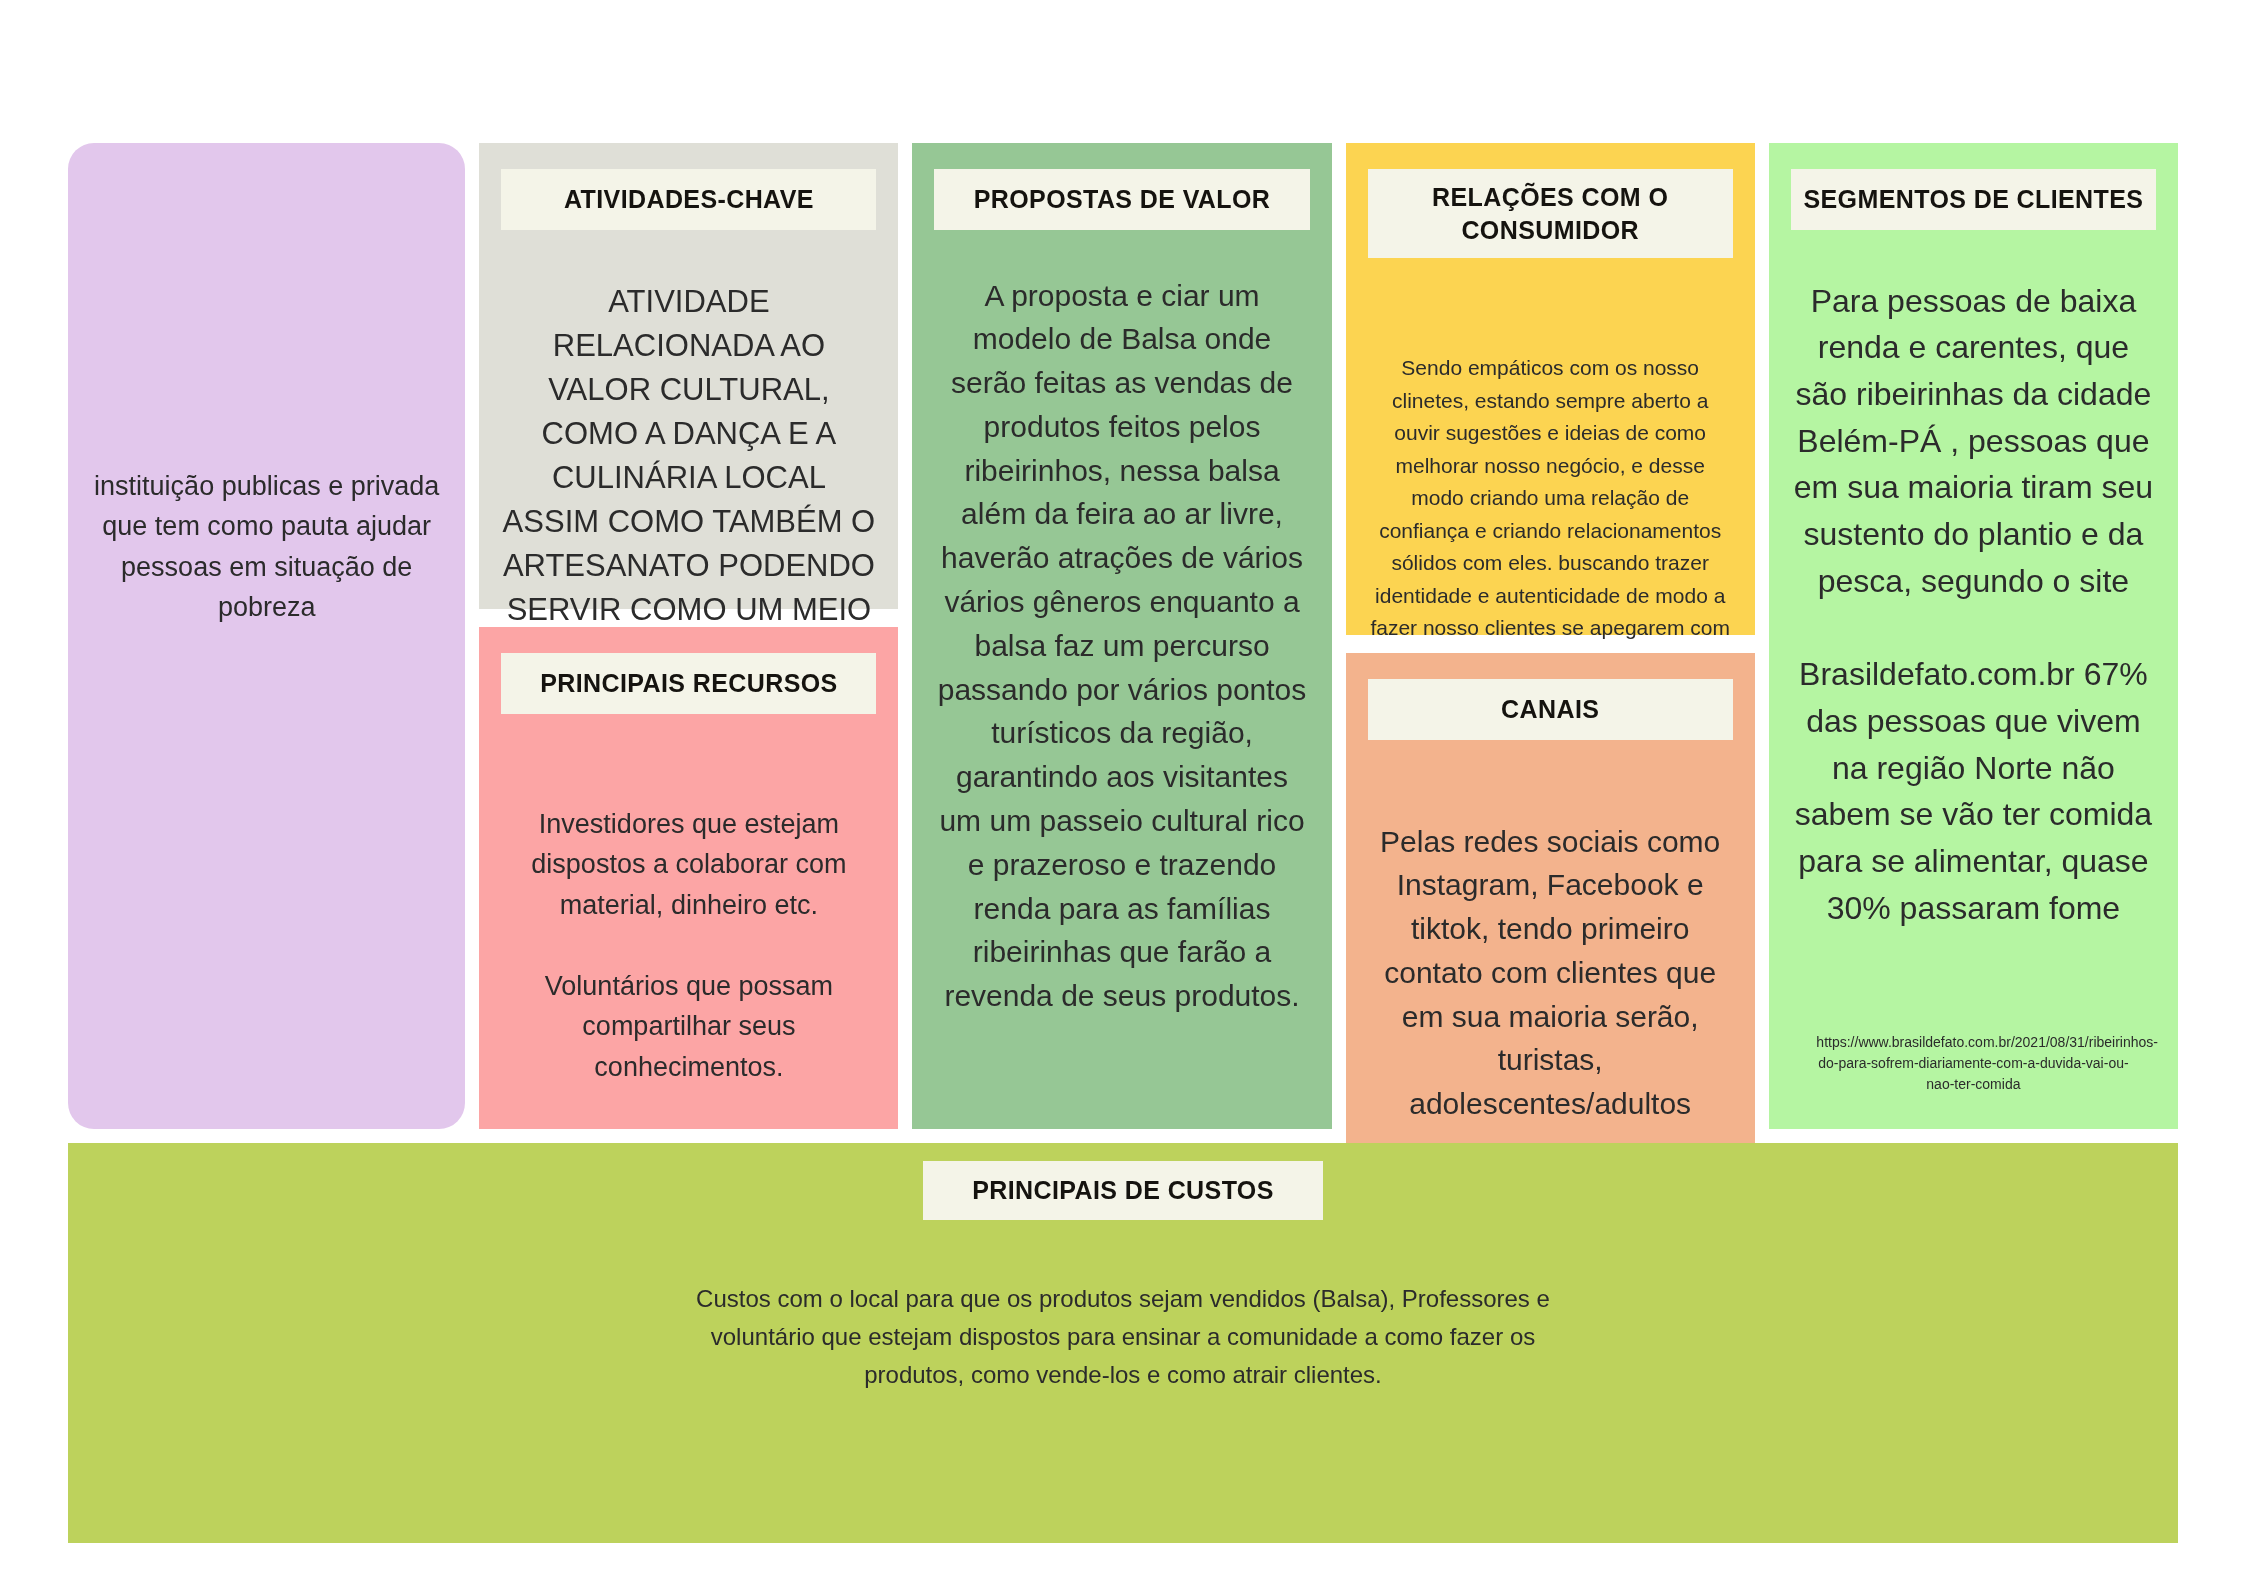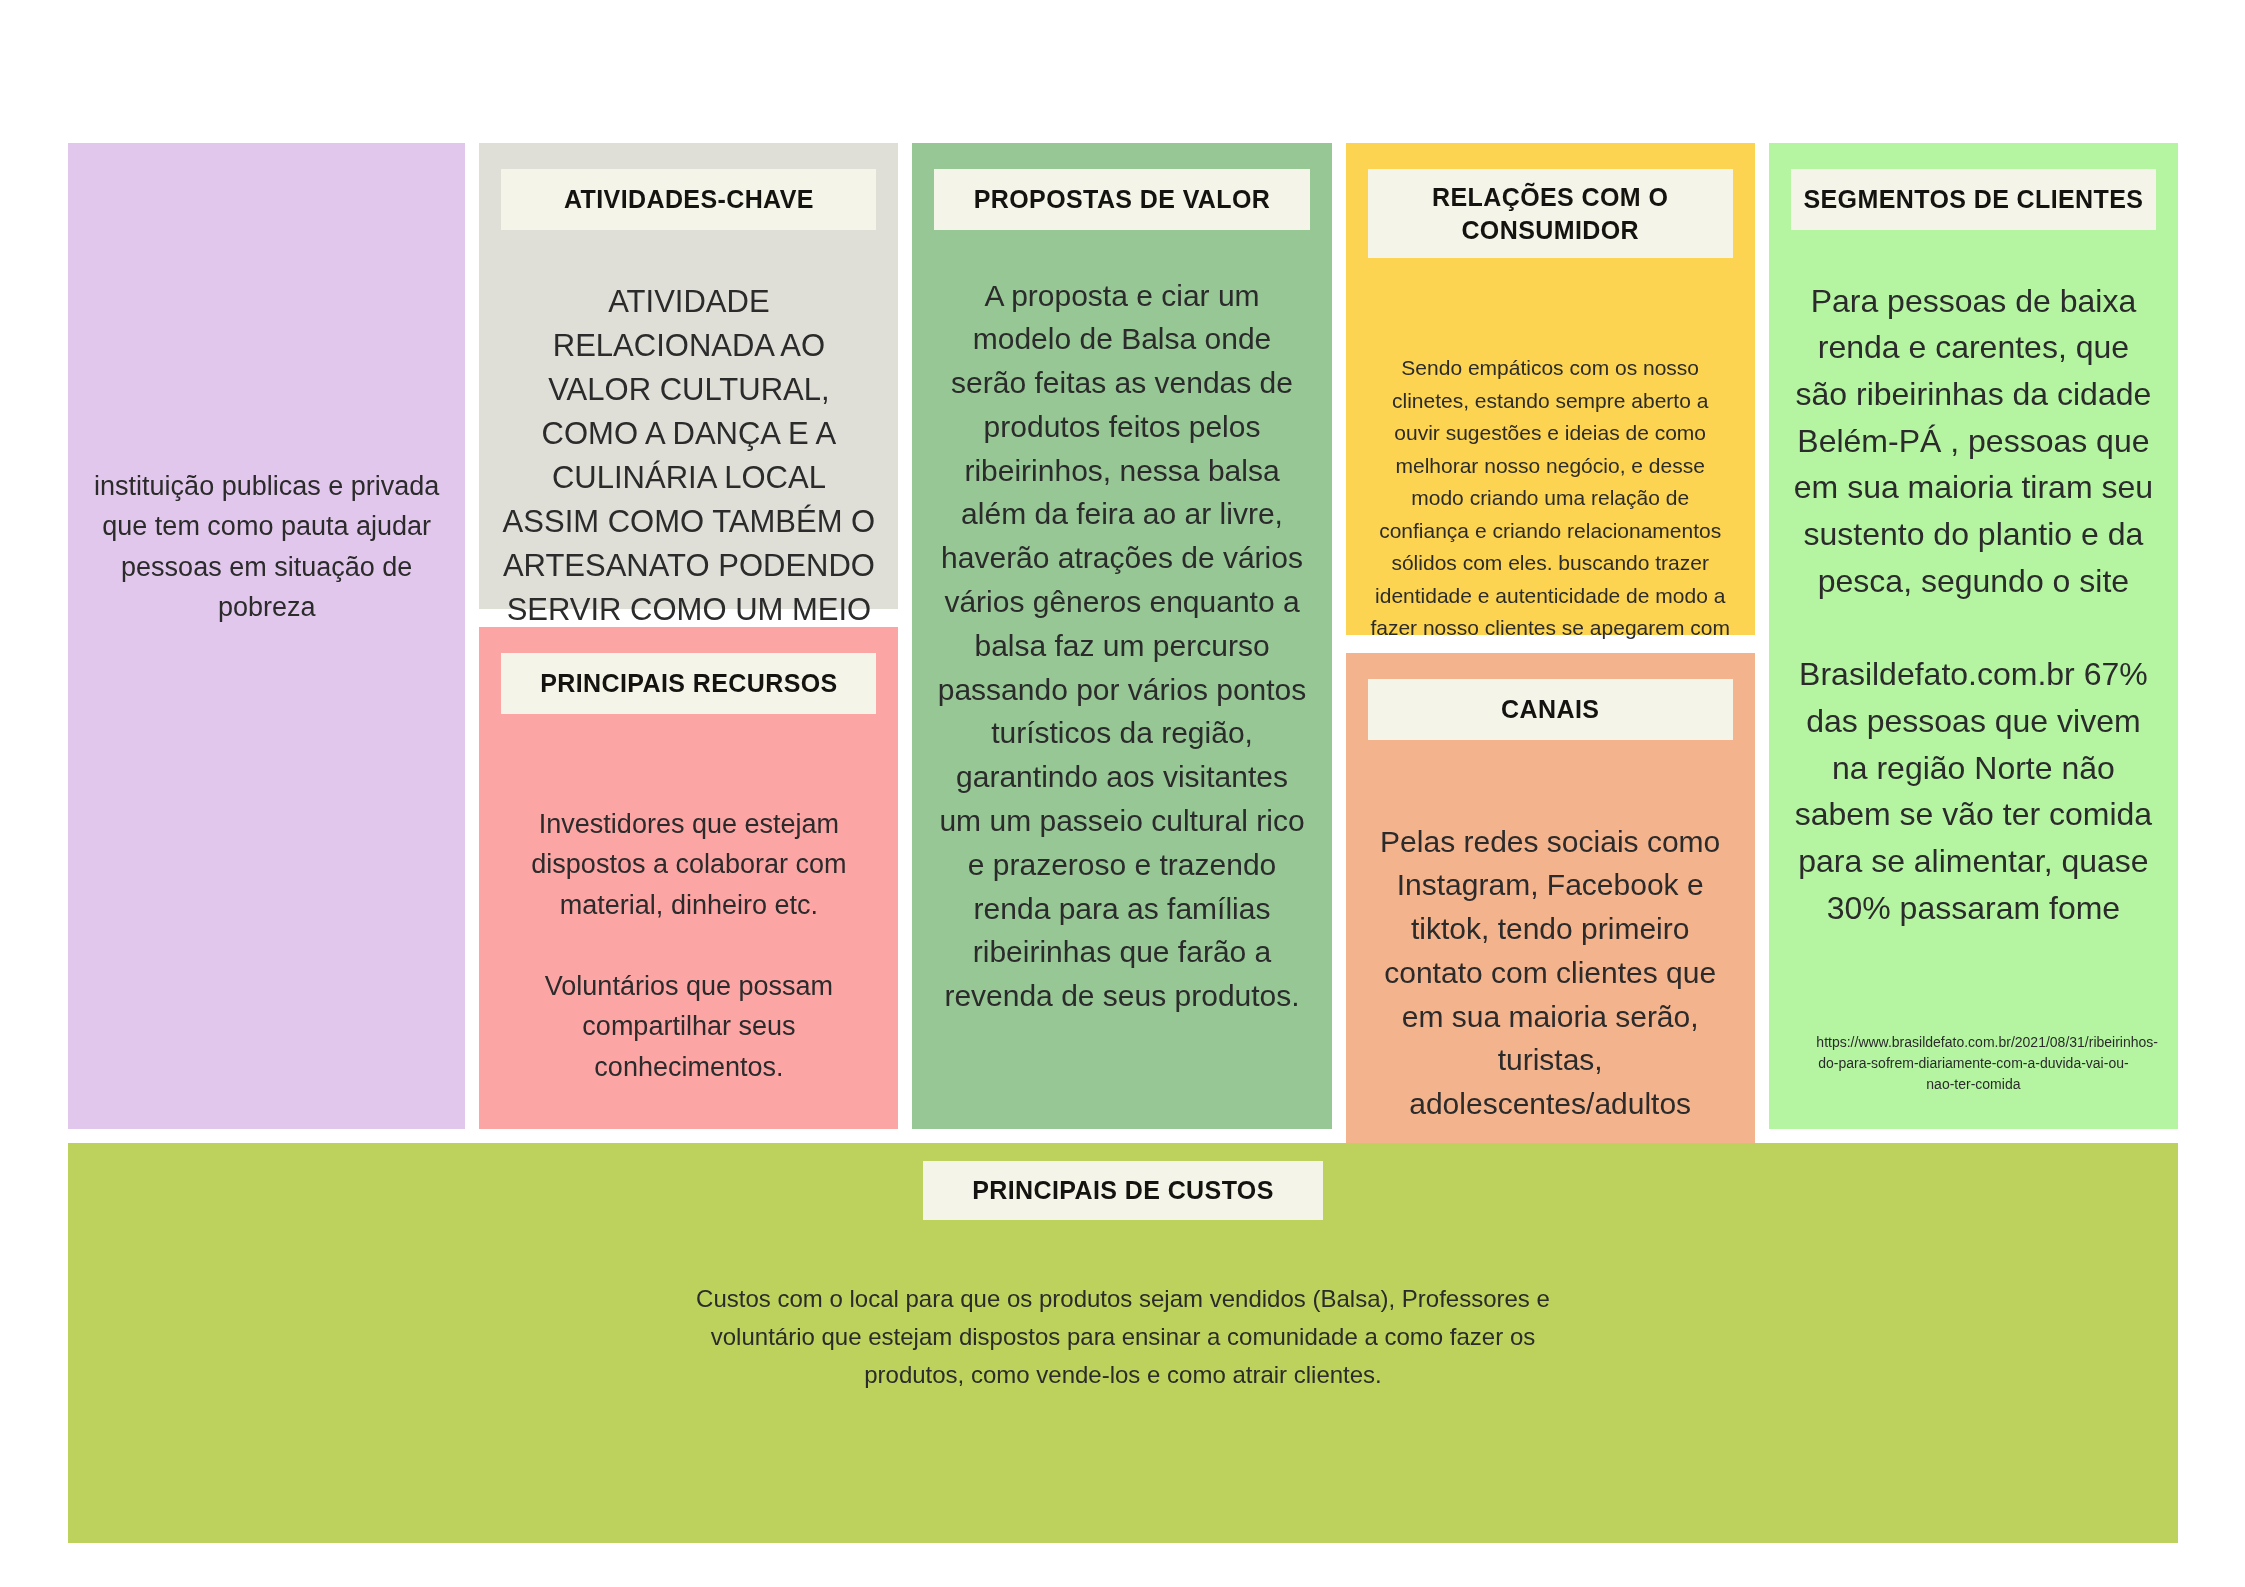--- a/index.html
+++ b/index.html
@@ -46,21 +46,21 @@
     position: relative;
     padding: 26px 22px 24px 22px;
     display: flex;
     flex-direction: column;
     align-items: center;
   }
 
   .block.grow  { flex: 1 1 auto; }
 
   
-  .bg-purple { background: #e2c7ec; }
+  .bg-purple { background: #e2c7ec; border-radius: 26px; }
   .bg-gray   { background: #dfdfd7; }
   .bg-teal   { background: #fca5a5; }
   .bg-green  { background: #96c795; }
   .bg-yellow { background: #fcd451; align-items: center; }
   .bg-peach  { background: #f3b38d; }
   .bg-mint   { background: #b5f5a2; }
 
   
   .hdr {
     background: #f4f4e8;

